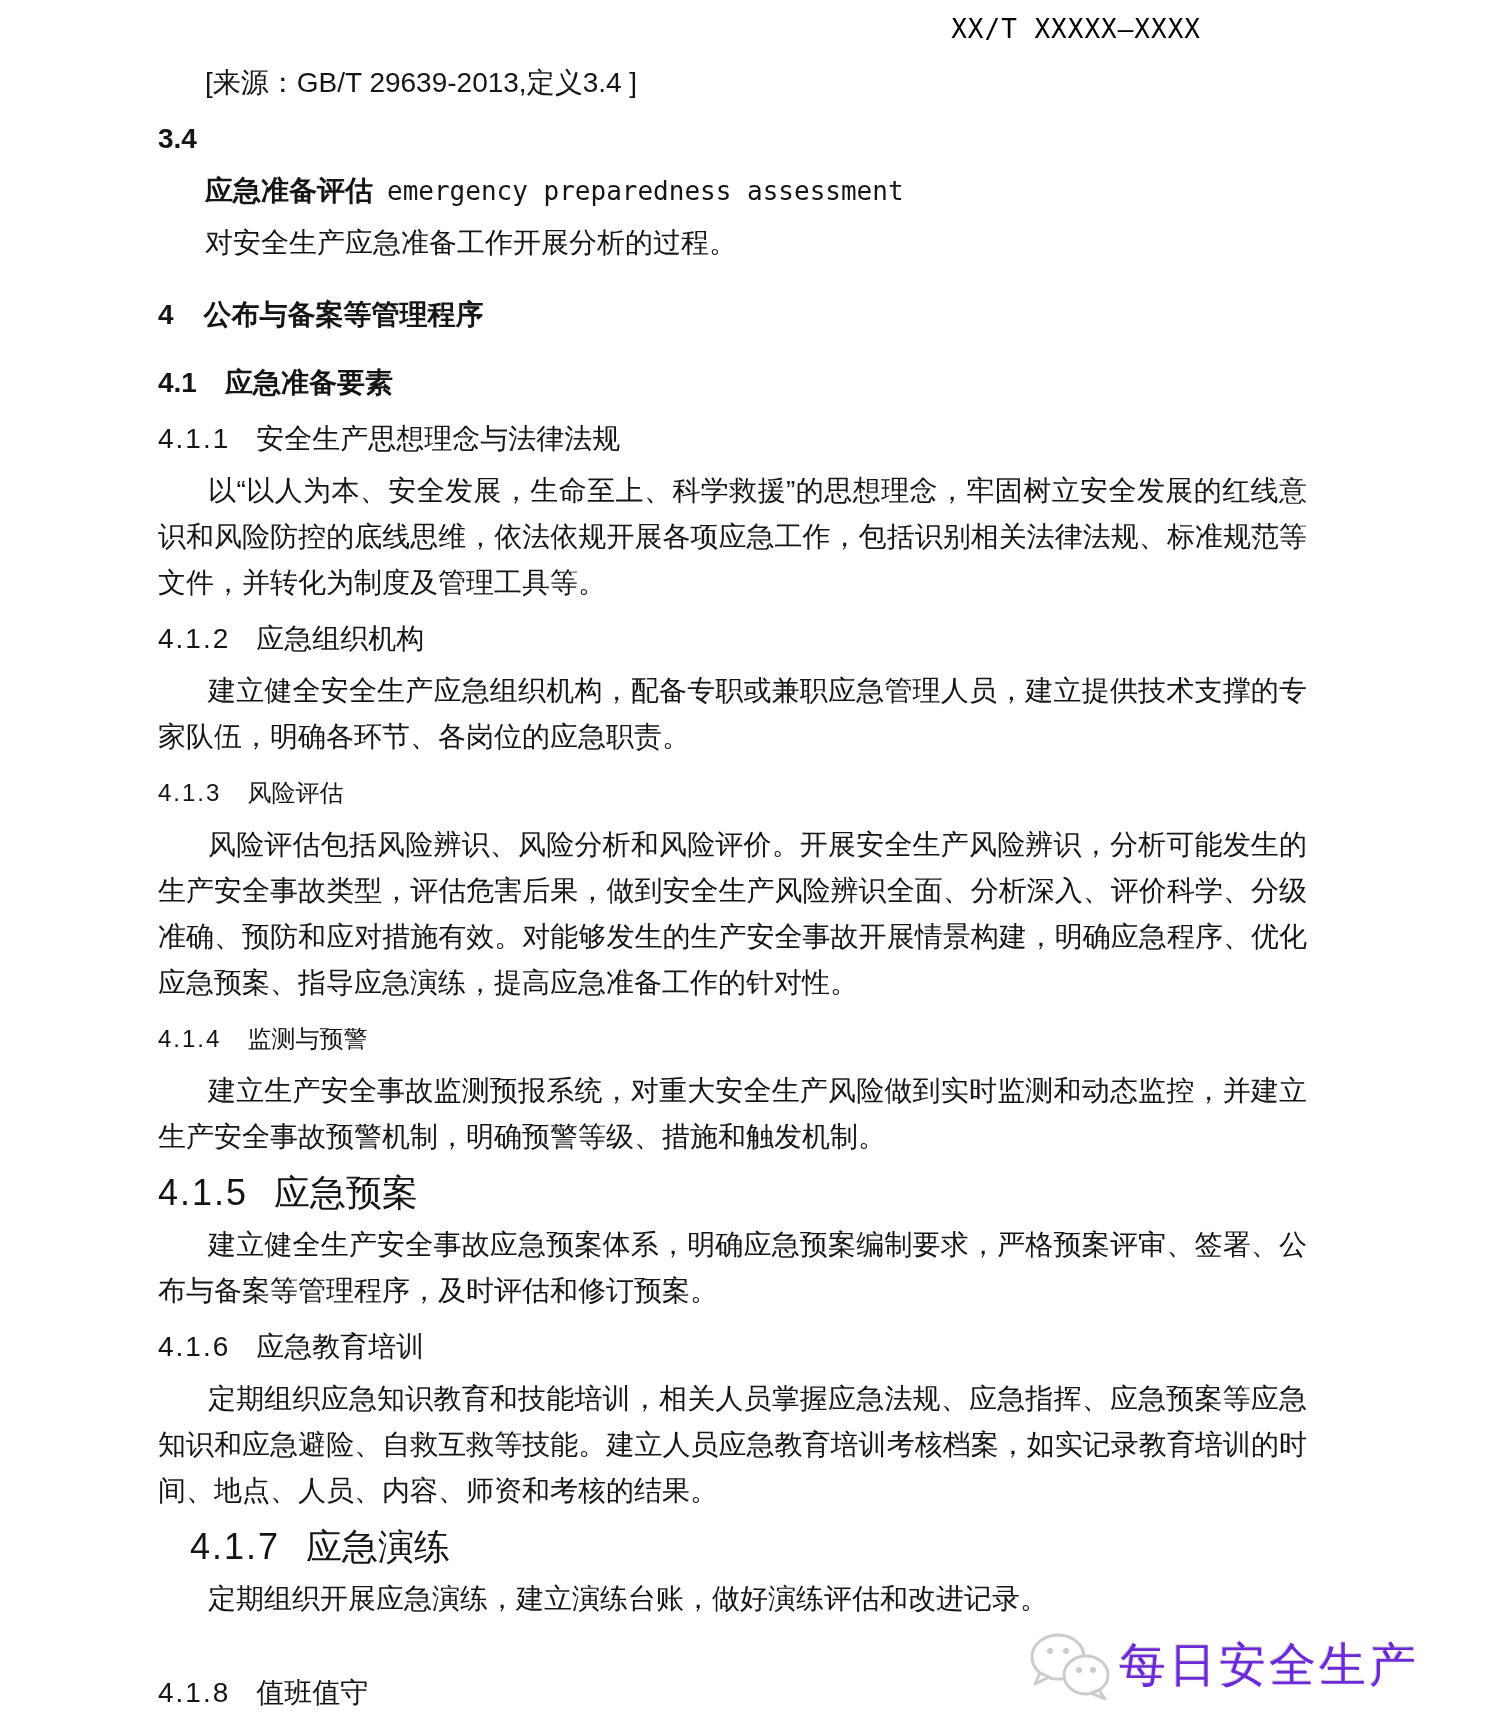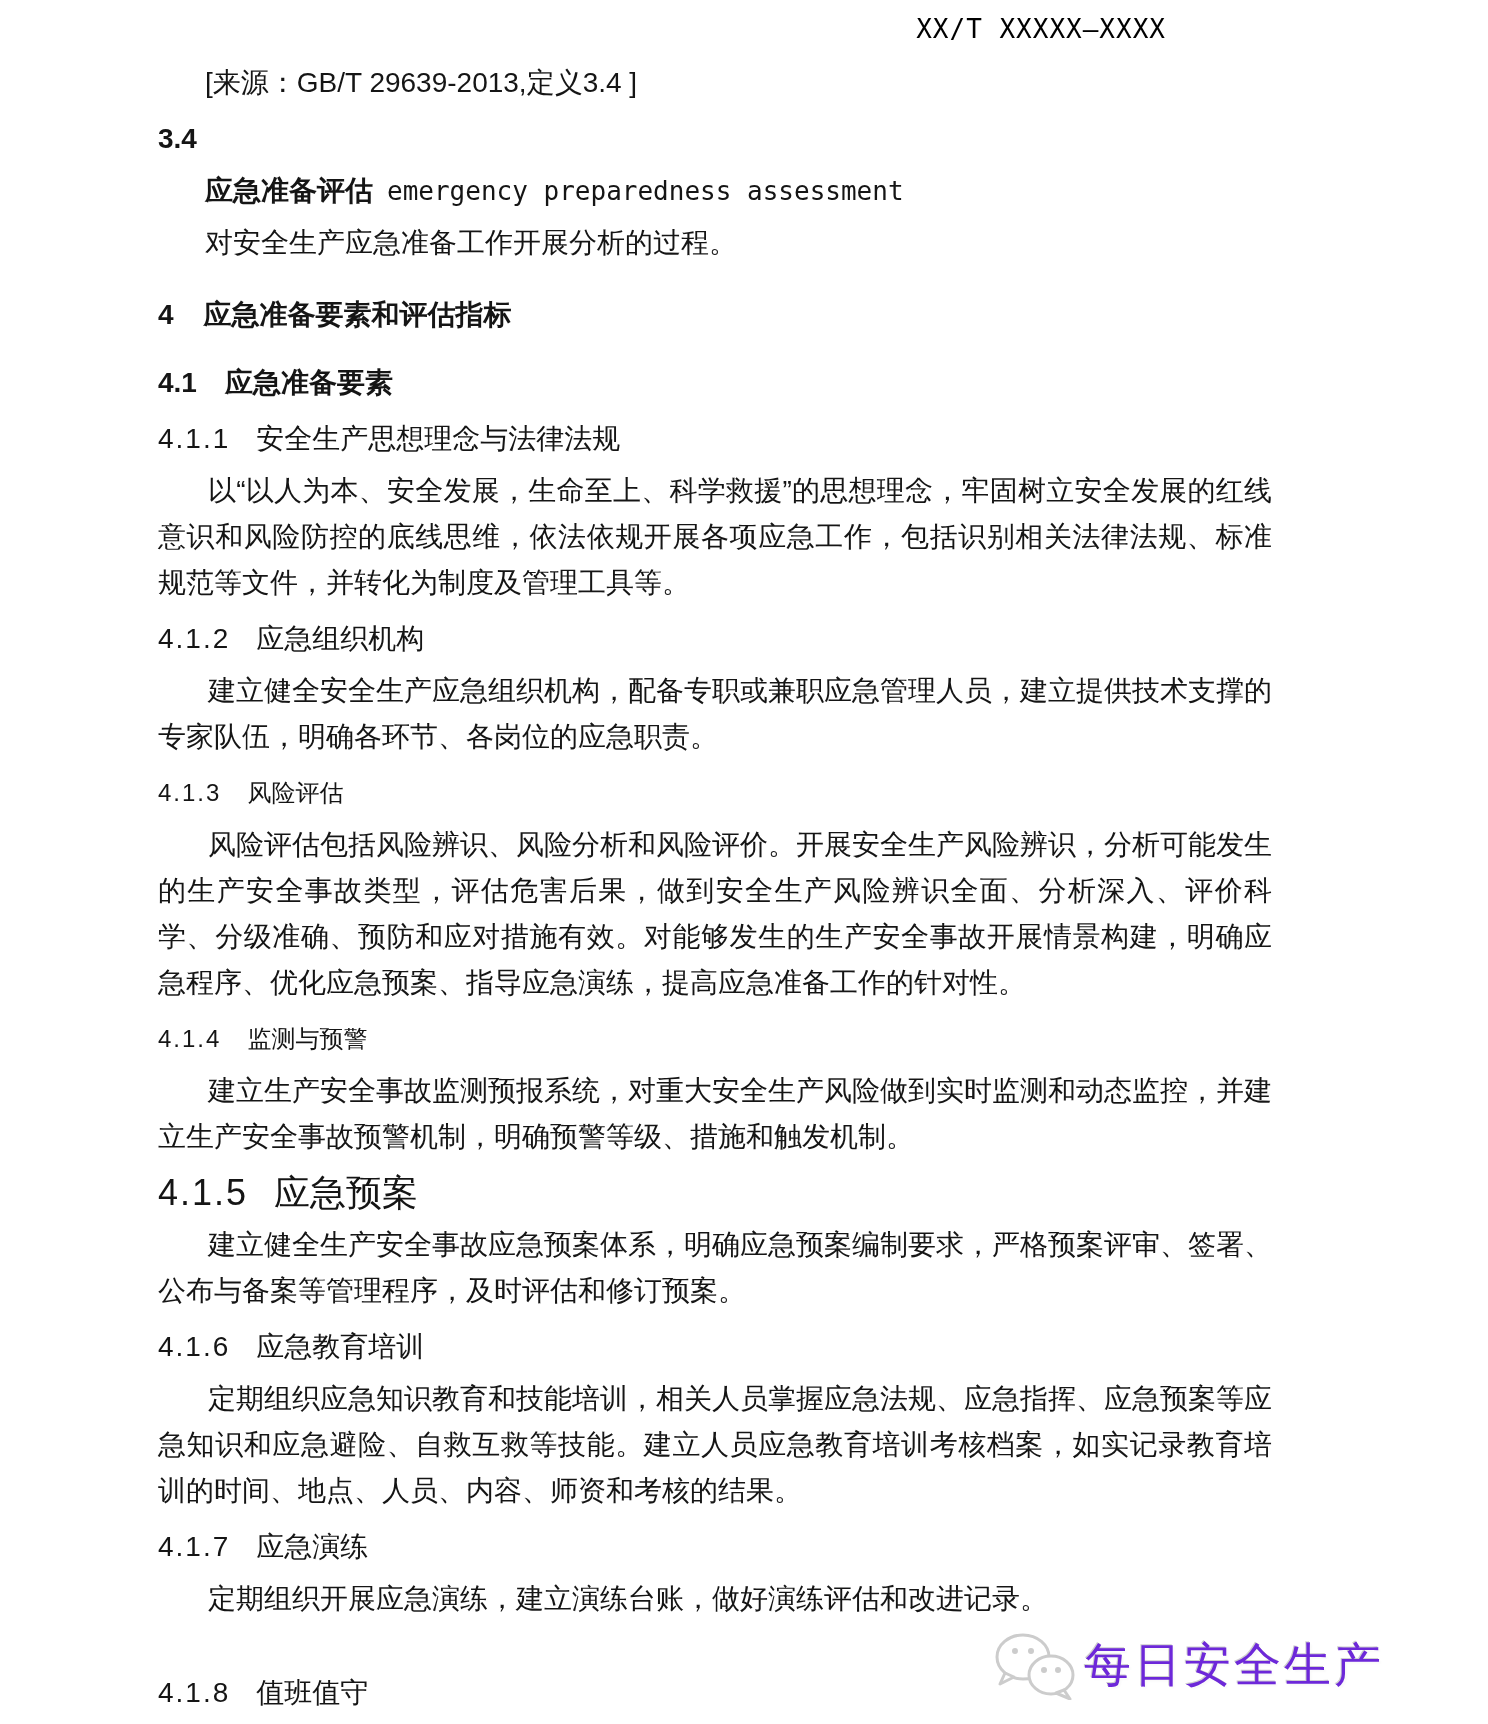--- a/index.html
+++ b/index.html
@@ -5,20 +5,21 @@
   html,body { margin:0; padding:0; background:#ffffff; }
   .page {
     position:relative;
     width:1428px; height:1724px;
     background:#ffffff;
     overflow:hidden;
     font-family:"Liberation Sans", sans-serif;
     color:#151515;
     font-size:28px;
     line-height:46px;
+    padding-left:35px;
   }
   .doc-ref {
     position:absolute;
     top:6px; right:262px;
     font-family:"DejaVu Sans Mono", monospace;
     font-size:26px;
     font-weight:500;
     letter-spacing:1px;
     color:#000;
   }
@@ -69,21 +70,21 @@
   <div class="content">
 
     <p class="source-note indent1">[来源：GB/T 29639-2013,定义3.4 ]</p>
 
     <p class="term-number">3.4</p>
 
     <p class="term-line indent1"><span class="term-zh">应急准备评估</span><span class="term-en">emergency preparedness assessment</span></p>
 
     <p class="term-def indent1">对安全生产应急准备工作开展分析的过程。</p>
 
-    <h1 class="chapter-heading" style="font-size:28px;"><span class="h-num">4</span><span>应急准备要素和评估指标</span></h1>
+    <h1 class="chapter-heading" style="font-size:28px;"><span class="h-num">4</span><span>公布与备案等管理程序</span></h1>
 
     <h2 class="section-heading" style="font-size:28px;"><span class="h-num">4.1</span><span>应急准备要素</span></h2>
 
     <h3 class="sub-heading" style="font-size:28px;"><span class="h-num">4.1.1</span><span>安全生产思想理念与法律法规</span></h3>
     <p class="sub-body">以“以人为本、安全发展，生命至上、科学救援”的思想理念，牢固树立安全发展的红线意识和风险防控的底线思维，依法依规开展各项应急工作，包括识别相关法律法规、标准规范等文件，并转化为制度及管理工具等。</p>
 
     <h3 class="sub-heading" style="font-size:28px;"><span class="h-num">4.1.2</span><span>应急组织机构</span></h3>
     <p class="sub-body">建立健全安全生产应急组织机构，配备专职或兼职应急管理人员，建立提供技术支撑的专家队伍，明确各环节、各岗位的应急职责。</p>
 
     <h3 class="sub-heading" style="font-size:24px;"><span class="h-num">4.1.3</span><span>风险评估</span></h3>
@@ -91,21 +92,21 @@
 
     <h3 class="sub-heading" style="font-size:24px;"><span class="h-num">4.1.4</span><span>监测与预警</span></h3>
     <p class="sub-body">建立生产安全事故监测预报系统，对重大安全生产风险做到实时监测和动态监控，并建立生产安全事故预警机制，明确预警等级、措施和触发机制。</p>
 
     <h3 class="sub-heading" style="font-size:36px;"><span class="h-num">4.1.5</span><span>应急预案</span></h3>
     <p class="sub-body">建立健全生产安全事故应急预案体系，明确应急预案编制要求，严格预案评审、签署、公布与备案等管理程序，及时评估和修订预案。</p>
 
     <h3 class="sub-heading" style="font-size:28px;"><span class="h-num">4.1.6</span><span>应急教育培训</span></h3>
     <p class="sub-body">定期组织应急知识教育和技能培训，相关人员掌握应急法规、应急指挥、应急预案等应急知识和应急避险、自救互救等技能。建立人员应急教育培训考核档案，如实记录教育培训的时间、地点、人员、内容、师资和考核的结果。</p>
 
-    <h3 class="sub-heading" style="font-size:28px;"><span class="h-num">4.1.7</span><span>应急演练</span></h3>
+    <h3 class="sub-heading" style="font-size:36px;margin-left:32px;"><span class="h-num">4.1.7</span><span>应急演练</span></h3>
     <p class="sub-body">定期组织开展应急演练，建立演练台账，做好演练评估和改进记录。</p>
 
     <h3 class="sub-heading" style="font-size:28px;margin-top:48px;"><span class="h-num">4.1.8</span><span>值班值守</span></h3>
 
   </div>
 
   <div class="watermark">
     <svg class="wm-icon" viewBox="0 0 88 70" xmlns="http://www.w3.org/2000/svg">
 
       <ellipse cx="31" cy="27" rx="26" ry="22" fill="#ffffff" stroke="#cccccc" stroke-width="3"></ellipse>

